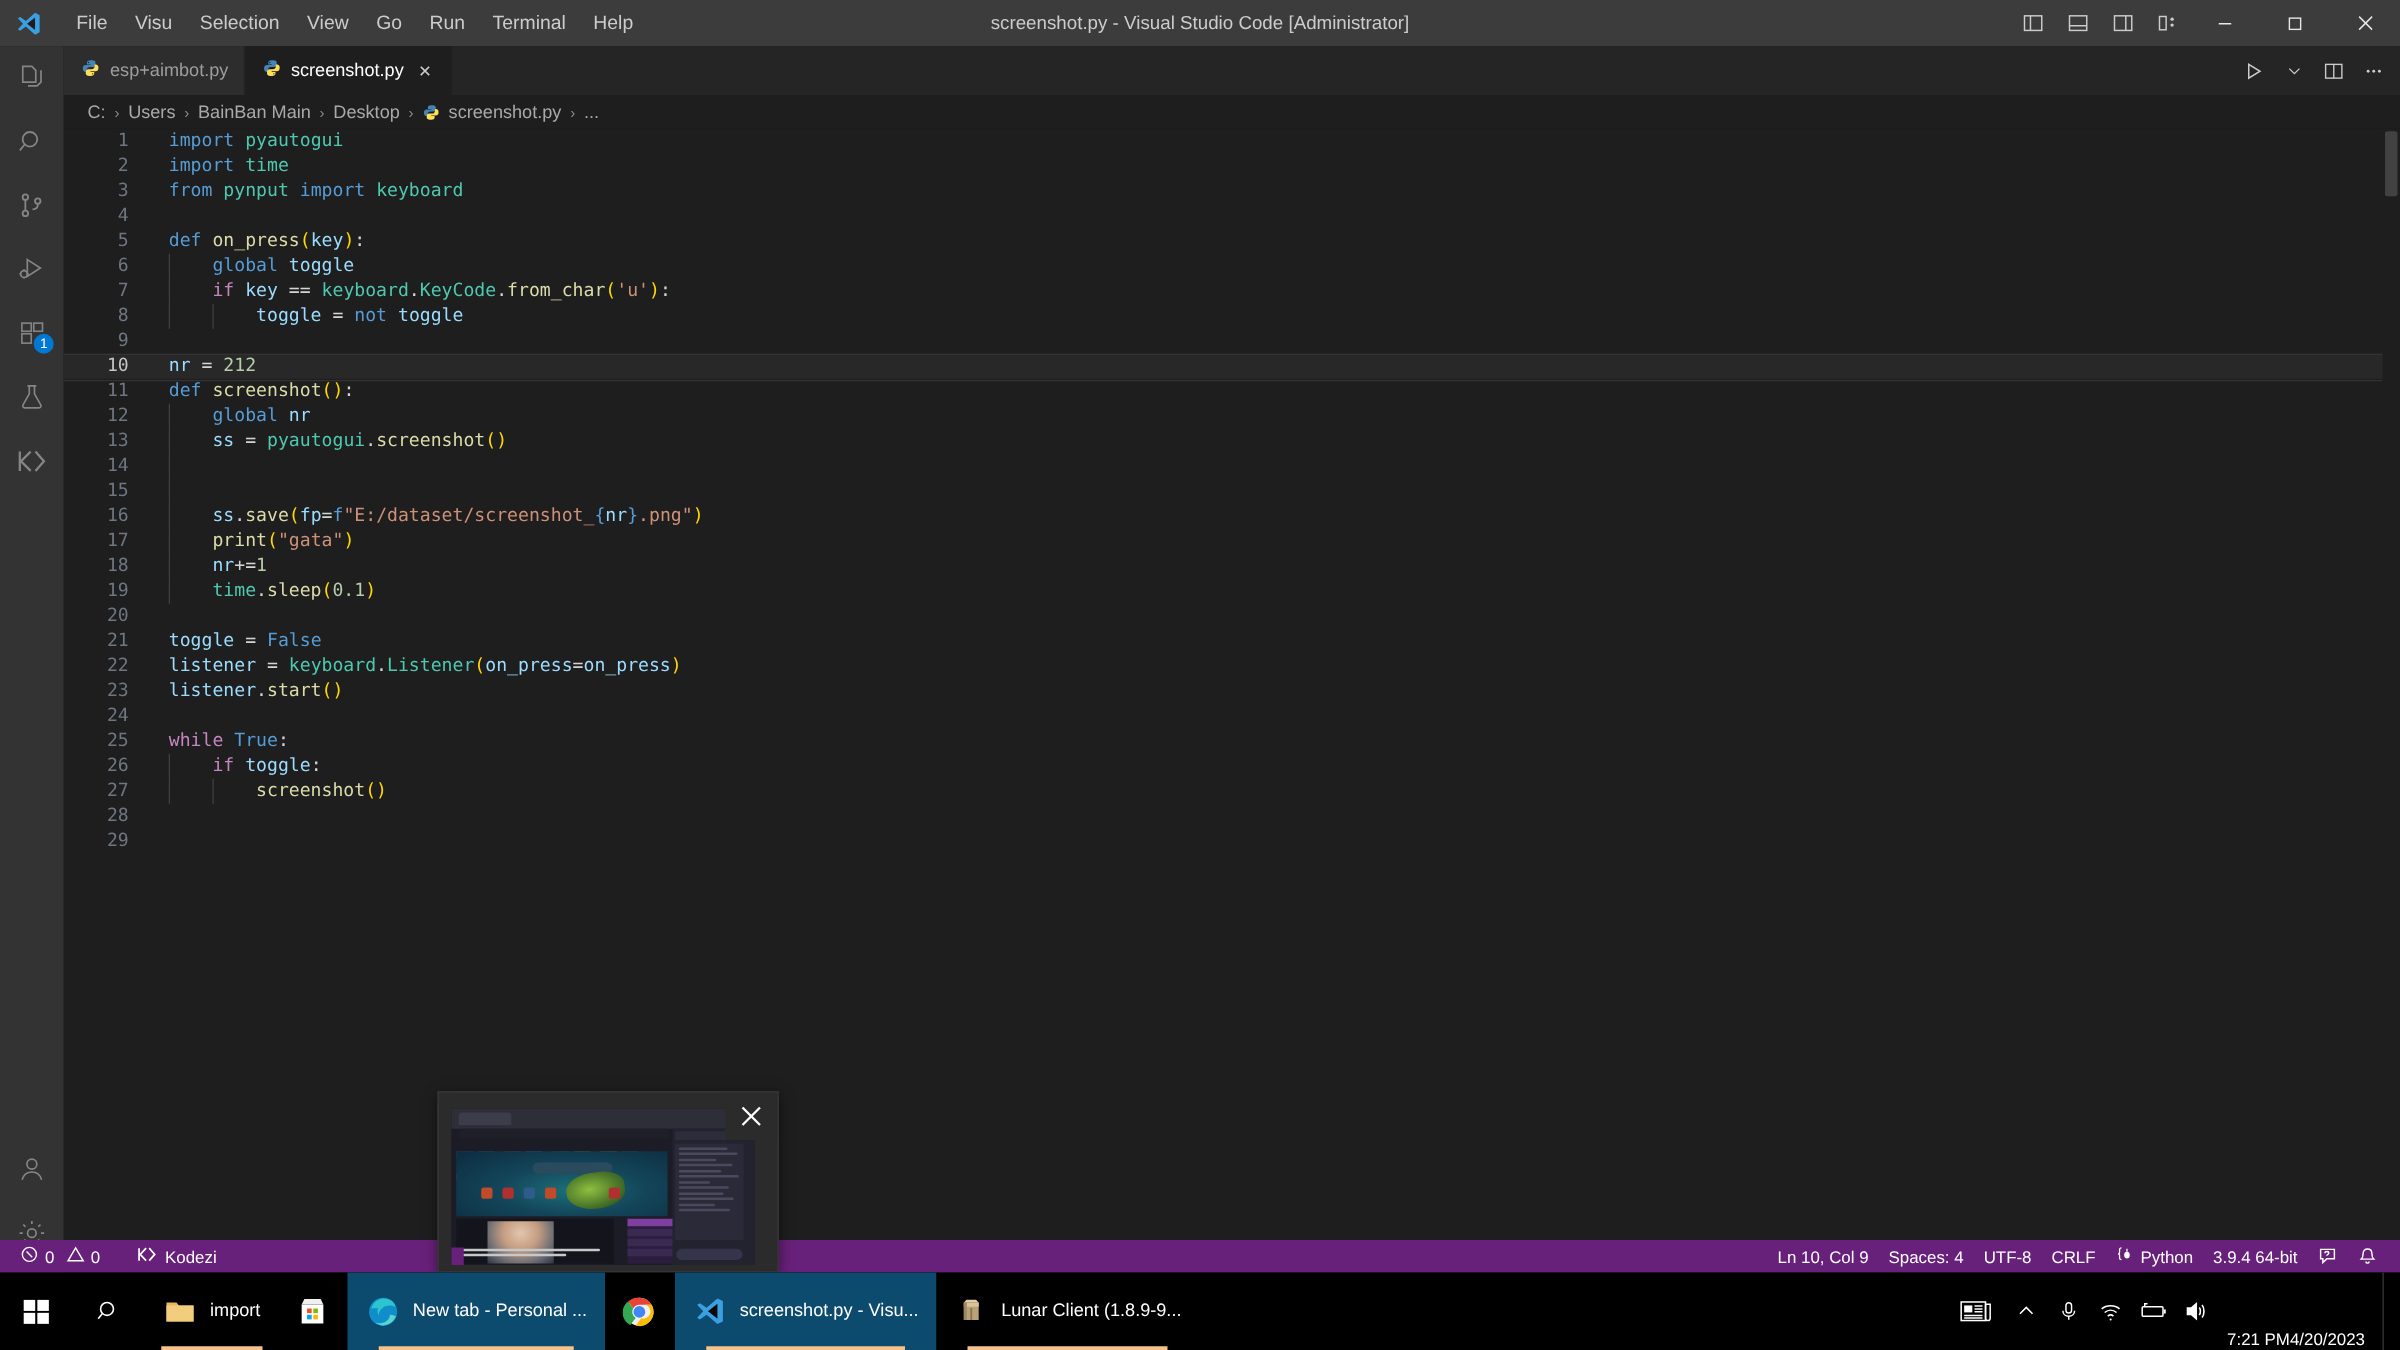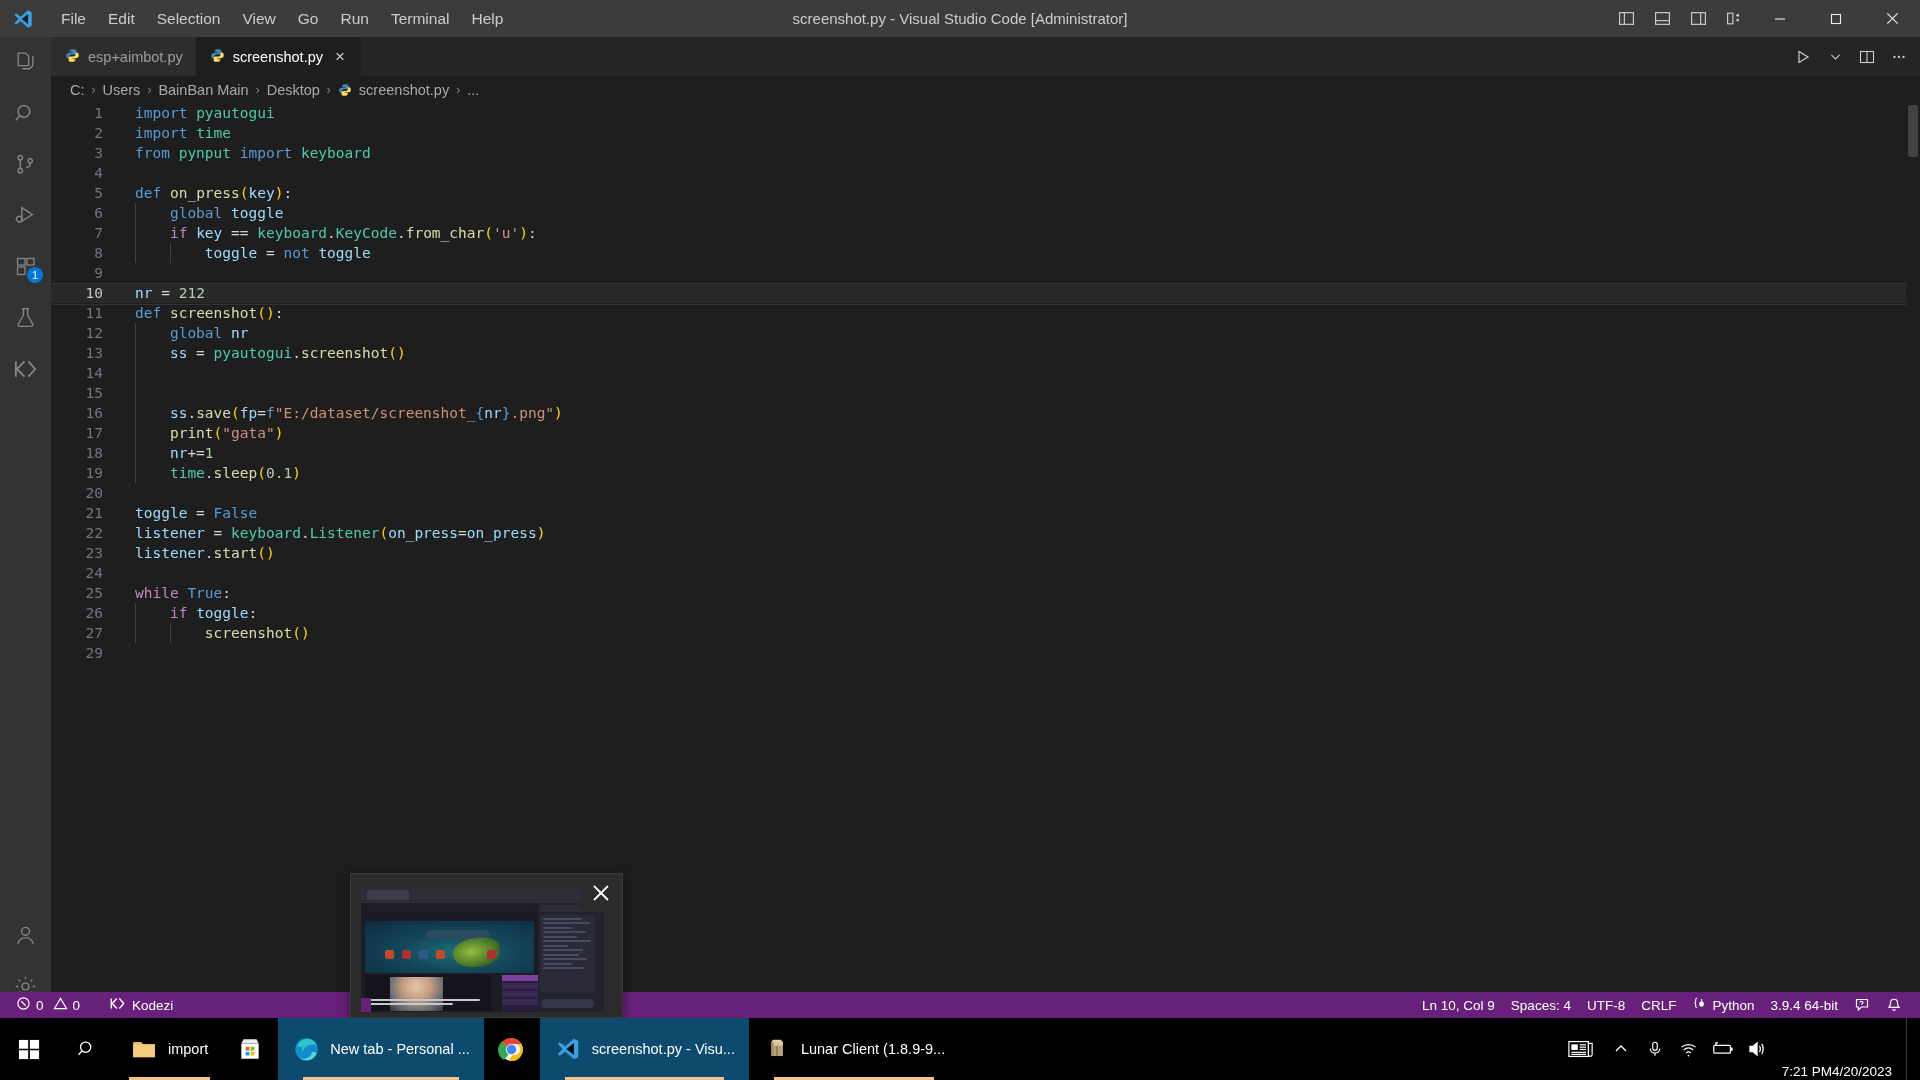--- a/index.html
+++ b/index.html
@@ -215,21 +215,21 @@
 
   <div class="titlebar">
     <div class="vs-logo">
       <svg width="22" height="22" viewBox="0 0 24 24">
         <path d="M17.5 2.5 L21.5 4.5 L21.5 19.5 L17.5 21.5 L9.5 14.5 L4.5 18 L2.5 16.8 L7 12 L2.5 7.2 L4.5 6 L9.5 9.5 Z" fill="#3aa0e3"></path>
         <path d="M17.5 6.5 L17.5 17.5 L10.5 12 Z" fill="#1e1e1e"></path>
       </svg>
     </div>
     <div class="menu">
       <div class="menu-item">File</div>
-      <div class="menu-item">Edit</div>
+      <div class="menu-item">Visu</div>
       <div class="menu-item">Selection</div>
       <div class="menu-item">View</div>
       <div class="menu-item">Go</div>
       <div class="menu-item">Run</div>
       <div class="menu-item">Terminal</div>
       <div class="menu-item">Help</div>
     </div>
     <div class="title-center">screenshot.py - Visual Studio Code [Administrator]</div>
     <div class="title-right">
       <div class="layout-btn">
@@ -430,20 +430,21 @@
         <div class="line"><span class="indent-guide" style="left: 84px;"></span><span class="lno">18</span><span class="ctext"><span class="t-plain">    </span><span class="t-var">nr</span><span class="t-plain">+=</span><span class="t-num">1</span></span></div>
         <div class="line"><span class="indent-guide" style="left: 84px;"></span><span class="lno">19</span><span class="ctext"><span class="t-plain">    </span><span class="t-cls">time</span><span class="t-plain">.</span><span class="t-fn">sleep</span><span class="t-paren">(</span><span class="t-num">0.1</span><span class="t-paren">)</span></span></div>
         <div class="line"><span class="lno">20</span><span class="ctext"></span></div>
         <div class="line"><span class="lno">21</span><span class="ctext"><span class="t-var">toggle</span><span class="t-plain"> = </span><span class="t-kw">False</span></span></div>
         <div class="line"><span class="lno">22</span><span class="ctext"><span class="t-var">listener</span><span class="t-plain"> = </span><span class="t-cls">keyboard</span><span class="t-plain">.</span><span class="t-cls">Listener</span><span class="t-paren">(</span><span class="t-var">on_press</span><span class="t-plain">=</span><span class="t-var">on_press</span><span class="t-paren">)</span></span></div>
         <div class="line"><span class="lno">23</span><span class="ctext"><span class="t-var">listener</span><span class="t-plain">.</span><span class="t-fn">start</span><span class="t-paren">(</span><span class="t-paren">)</span></span></div>
         <div class="line"><span class="lno">24</span><span class="ctext"></span></div>
         <div class="line"><span class="lno">25</span><span class="ctext"><span class="t-kw2">while</span><span class="t-plain"> </span><span class="t-kw">True</span><span class="t-plain">:</span></span></div>
         <div class="line"><span class="indent-guide" style="left: 84px;"></span><span class="lno">26</span><span class="ctext"><span class="t-plain">    </span><span class="t-kw2">if</span><span class="t-plain"> </span><span class="t-var">toggle</span><span class="t-plain">:</span></span></div>
         <div class="line"><span class="indent-guide" style="left: 84px;"></span><span class="indent-guide" style="left: 118.88px;"></span><span class="lno">27</span><span class="ctext"><span class="t-plain">        </span><span class="t-fn">screenshot</span><span class="t-paren">(</span><span class="t-paren">)</span></span></div>
+        <div class="line"><span class="lno">28</span><span class="ctext"></span></div>
         <div class="line"><span class="lno">29</span><span class="ctext"></span></div>
       </div>
     <div class="minimap-edge">
       <div class="scroll-thumb"></div>
     </div>
   </div>
 
   <div class="statusbar">
     <div class="sb-left">
       <div class="sb-item">

